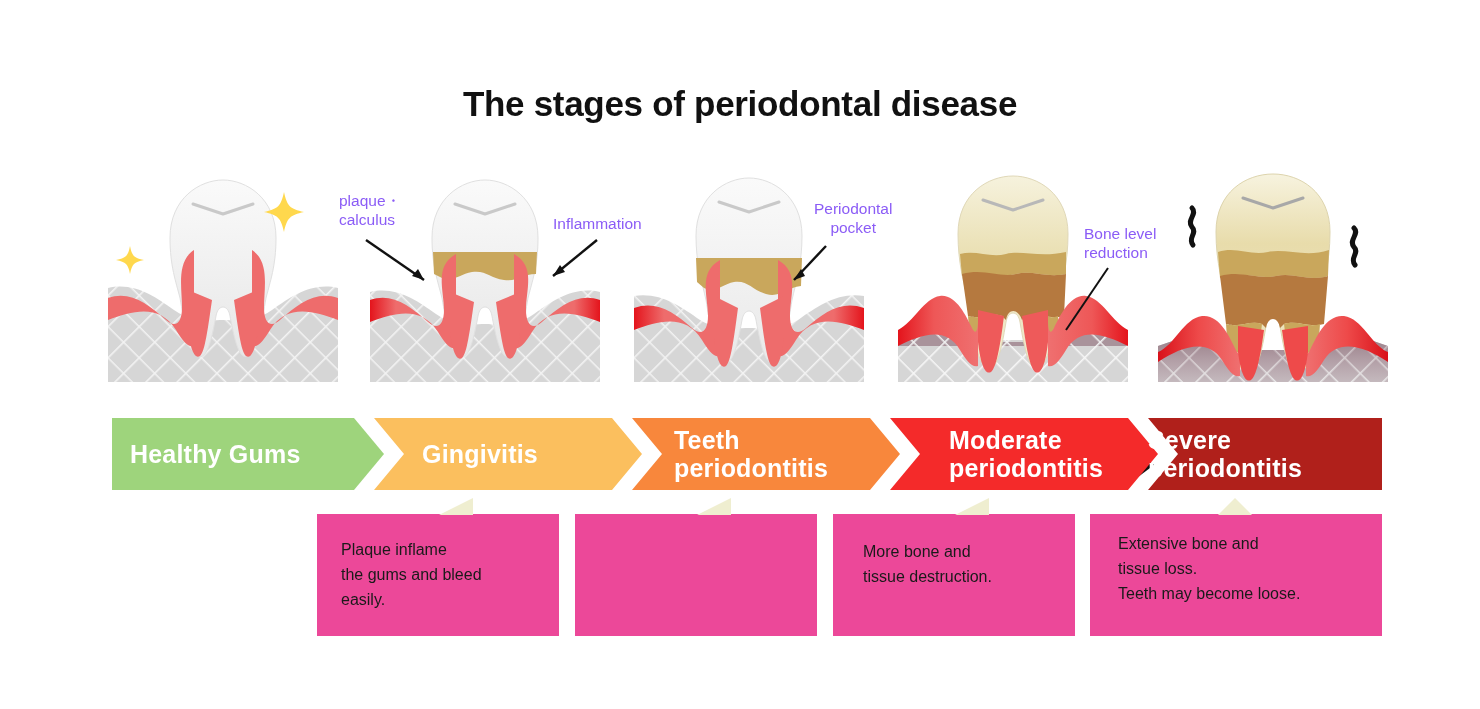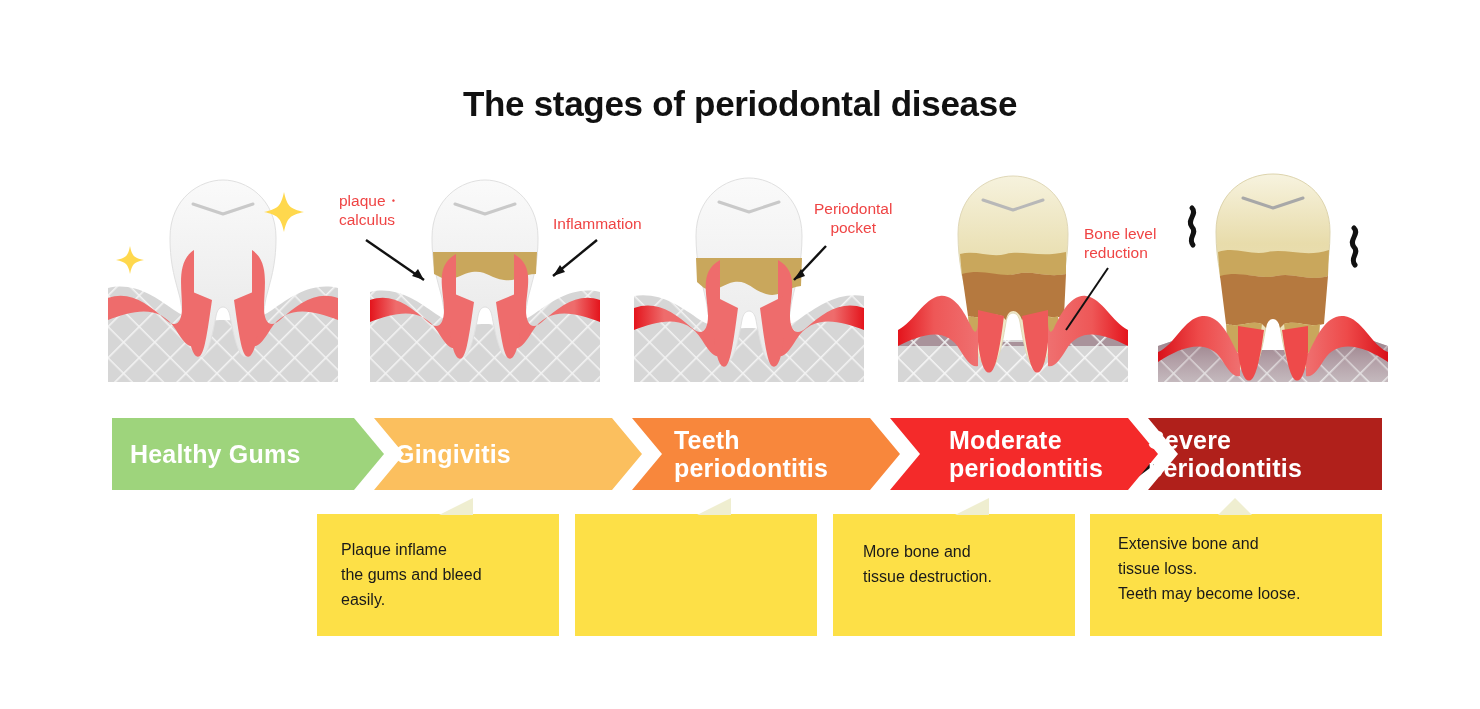--- a/index.html
+++ b/index.html
@@ -15,34 +15,34 @@
 
   
   #illustrations{position:absolute;left:0;top:170px;width:1480px;height:230px;}
   .stage-fig{position:absolute;top:0;width:230px;height:230px;}
   .stage-fig svg{display:block;width:100%;height:100%;}
 
   .arrow-marker{position:absolute;top:278px;width:26px;height:34px;}
   .arrow-marker svg{display:block;width:100%;height:100%;}
 
   
-  .annot{position:absolute;font-size:15.5px;color:#ef4444;line-height:1.25;white-space:pre;}
+  .annot{position:absolute;font-size:15.5px;color:#8b5cf6;line-height:1.25;white-space:pre;}
   .annot-line{position:absolute;}
   .annot-line svg{display:block;overflow:visible;}
 
   
   #banner{position:absolute;left:112px;top:418px;width:1270px;height:72px;}
   .band{position:absolute;top:0;height:72px;display:flex;align-items:center;}
   .band-label{
     color:#ffffff;font-weight:bold;font-size:25px;line-height:1.12;
     white-space:pre-line;letter-spacing:0.2px;
   }
 
   
-  .caption{position:absolute;background:#fde047;}
+  .caption{position:absolute;background:#ec4899;}
   .caption-notch{position:absolute;top:-16px;width:34px;height:17px;}
   .caption-notch svg{display:block;width:100%;height:100%;}
   .caption-text{
     position:absolute;font-size:16px;color:#1a1a1a;line-height:1.55;
     white-space:pre-line;
   }
 </style>
 </head>
 <body>
 
@@ -393,21 +393,21 @@
     <svg viewBox="0 0 272 72" preserveAspectRatio="none" style="position:absolute;inset:0;width:100%;height:100%;">
       <path d="M0 0 L242 0 L272 36 L242 72 L0 72 Z" fill="#9ed47c"></path>
     </svg>
     <span class="band-label" style="position:relative;margin-left:18px;">Healthy Gums</span>
   </div>
 
   <div class="band" style="left:262px;width:268px;">
     <svg viewBox="0 0 268 72" preserveAspectRatio="none" style="position:absolute;inset:0;width:100%;height:100%;">
       <path d="M0 0 L238 0 L268 36 L238 72 L0 72 L30 36 Z" fill="#fbbf5e"></path>
     </svg>
-    <span class="band-label" style="position:relative;margin-left:21px;">Gingivitis</span>
+    <span class="band-label" style="position:relative;margin-left:48px;">Gingivitis</span>
   </div>
 
   <div class="band" style="left:520px;width:268px;">
     <svg viewBox="0 0 268 72" preserveAspectRatio="none" style="position:absolute;inset:0;width:100%;height:100%;">
       <path d="M0 0 L238 0 L268 36 L238 72 L0 72 L30 36 Z" fill="#f8873c"></path>
     </svg>
     <span class="band-label" style="position:relative;margin-left:42px;">Teeth
 periodontitis</span>
   </div>
 

